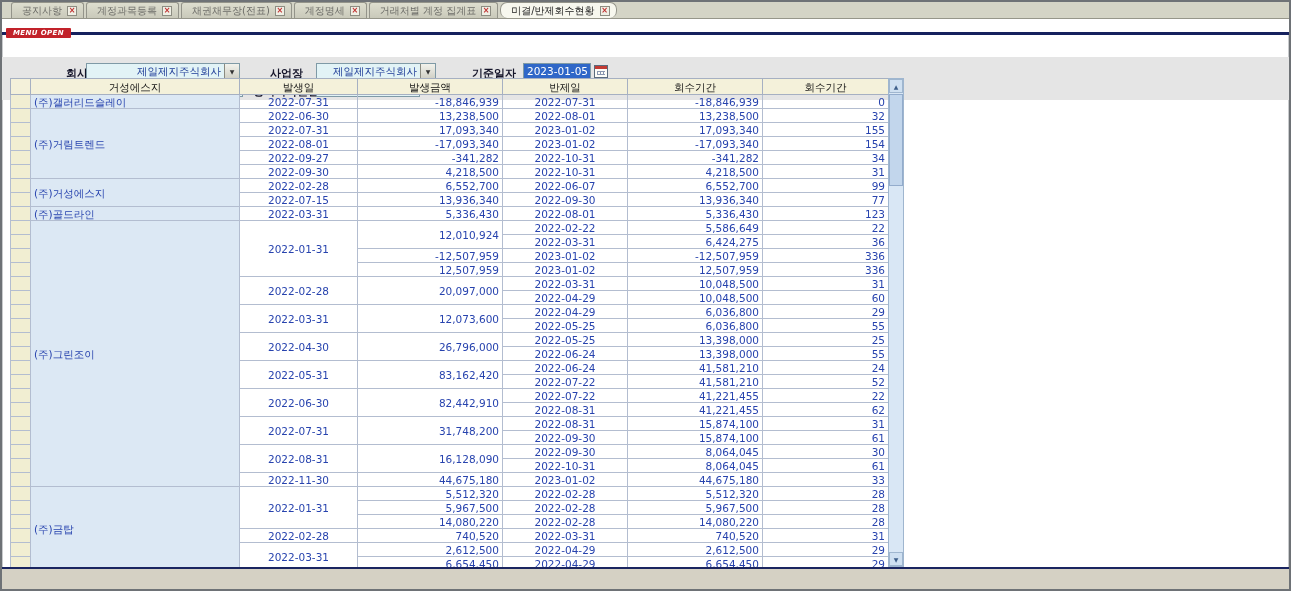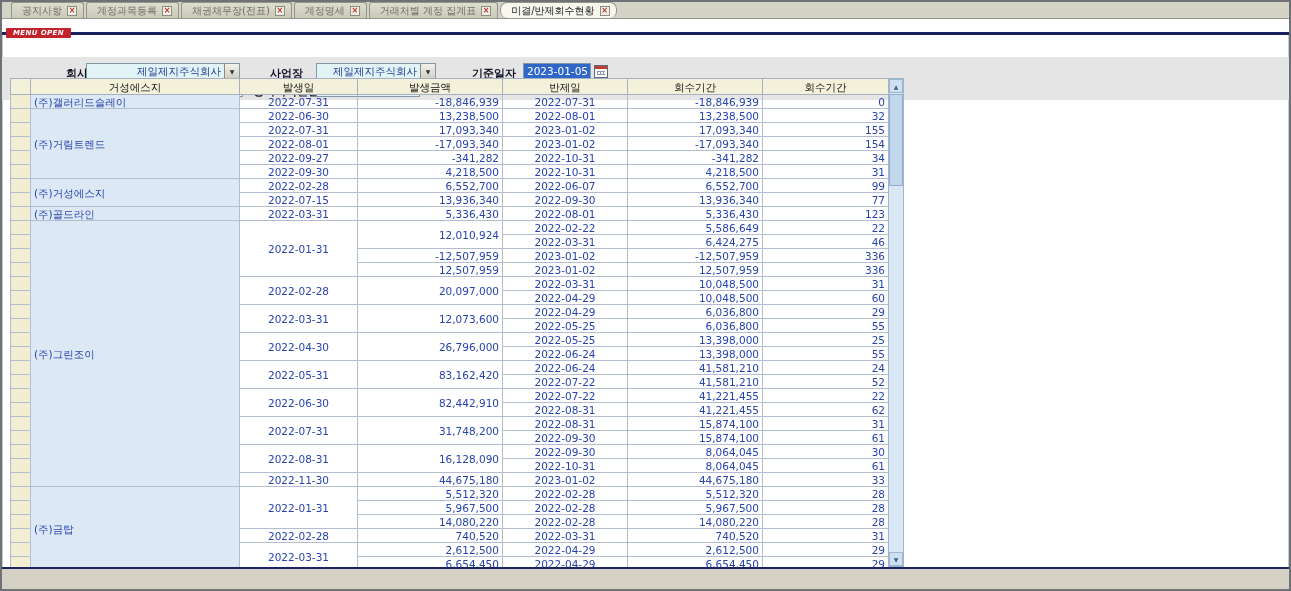--- a/index.html
+++ b/index.html
@@ -261,21 +261,21 @@
             <td class="c-odate" rowspan="4">2022-01-31</td>
             <td class="c-oamt" rowspan="2">12,010,924</td>
             <td class="c-sdate">2022-02-22</td>
             <td class="c-samt">5,586,649</td>
             <td class="c-days">22</td>
           </tr>
           <tr>
             <td class="c-sel"></td>
             <td class="c-sdate">2022-03-31</td>
             <td class="c-samt">6,424,275</td>
-            <td class="c-days">46</td>
+            <td class="c-days">36</td>
           </tr>
           <tr>
             <td class="c-sel"></td>
             <td class="c-oamt">-12,507,959</td>
             <td class="c-sdate">2023-01-02</td>
             <td class="c-samt">-12,507,959</td>
             <td class="c-days">336</td>
           </tr>
           <tr>
             <td class="c-sel"></td>

